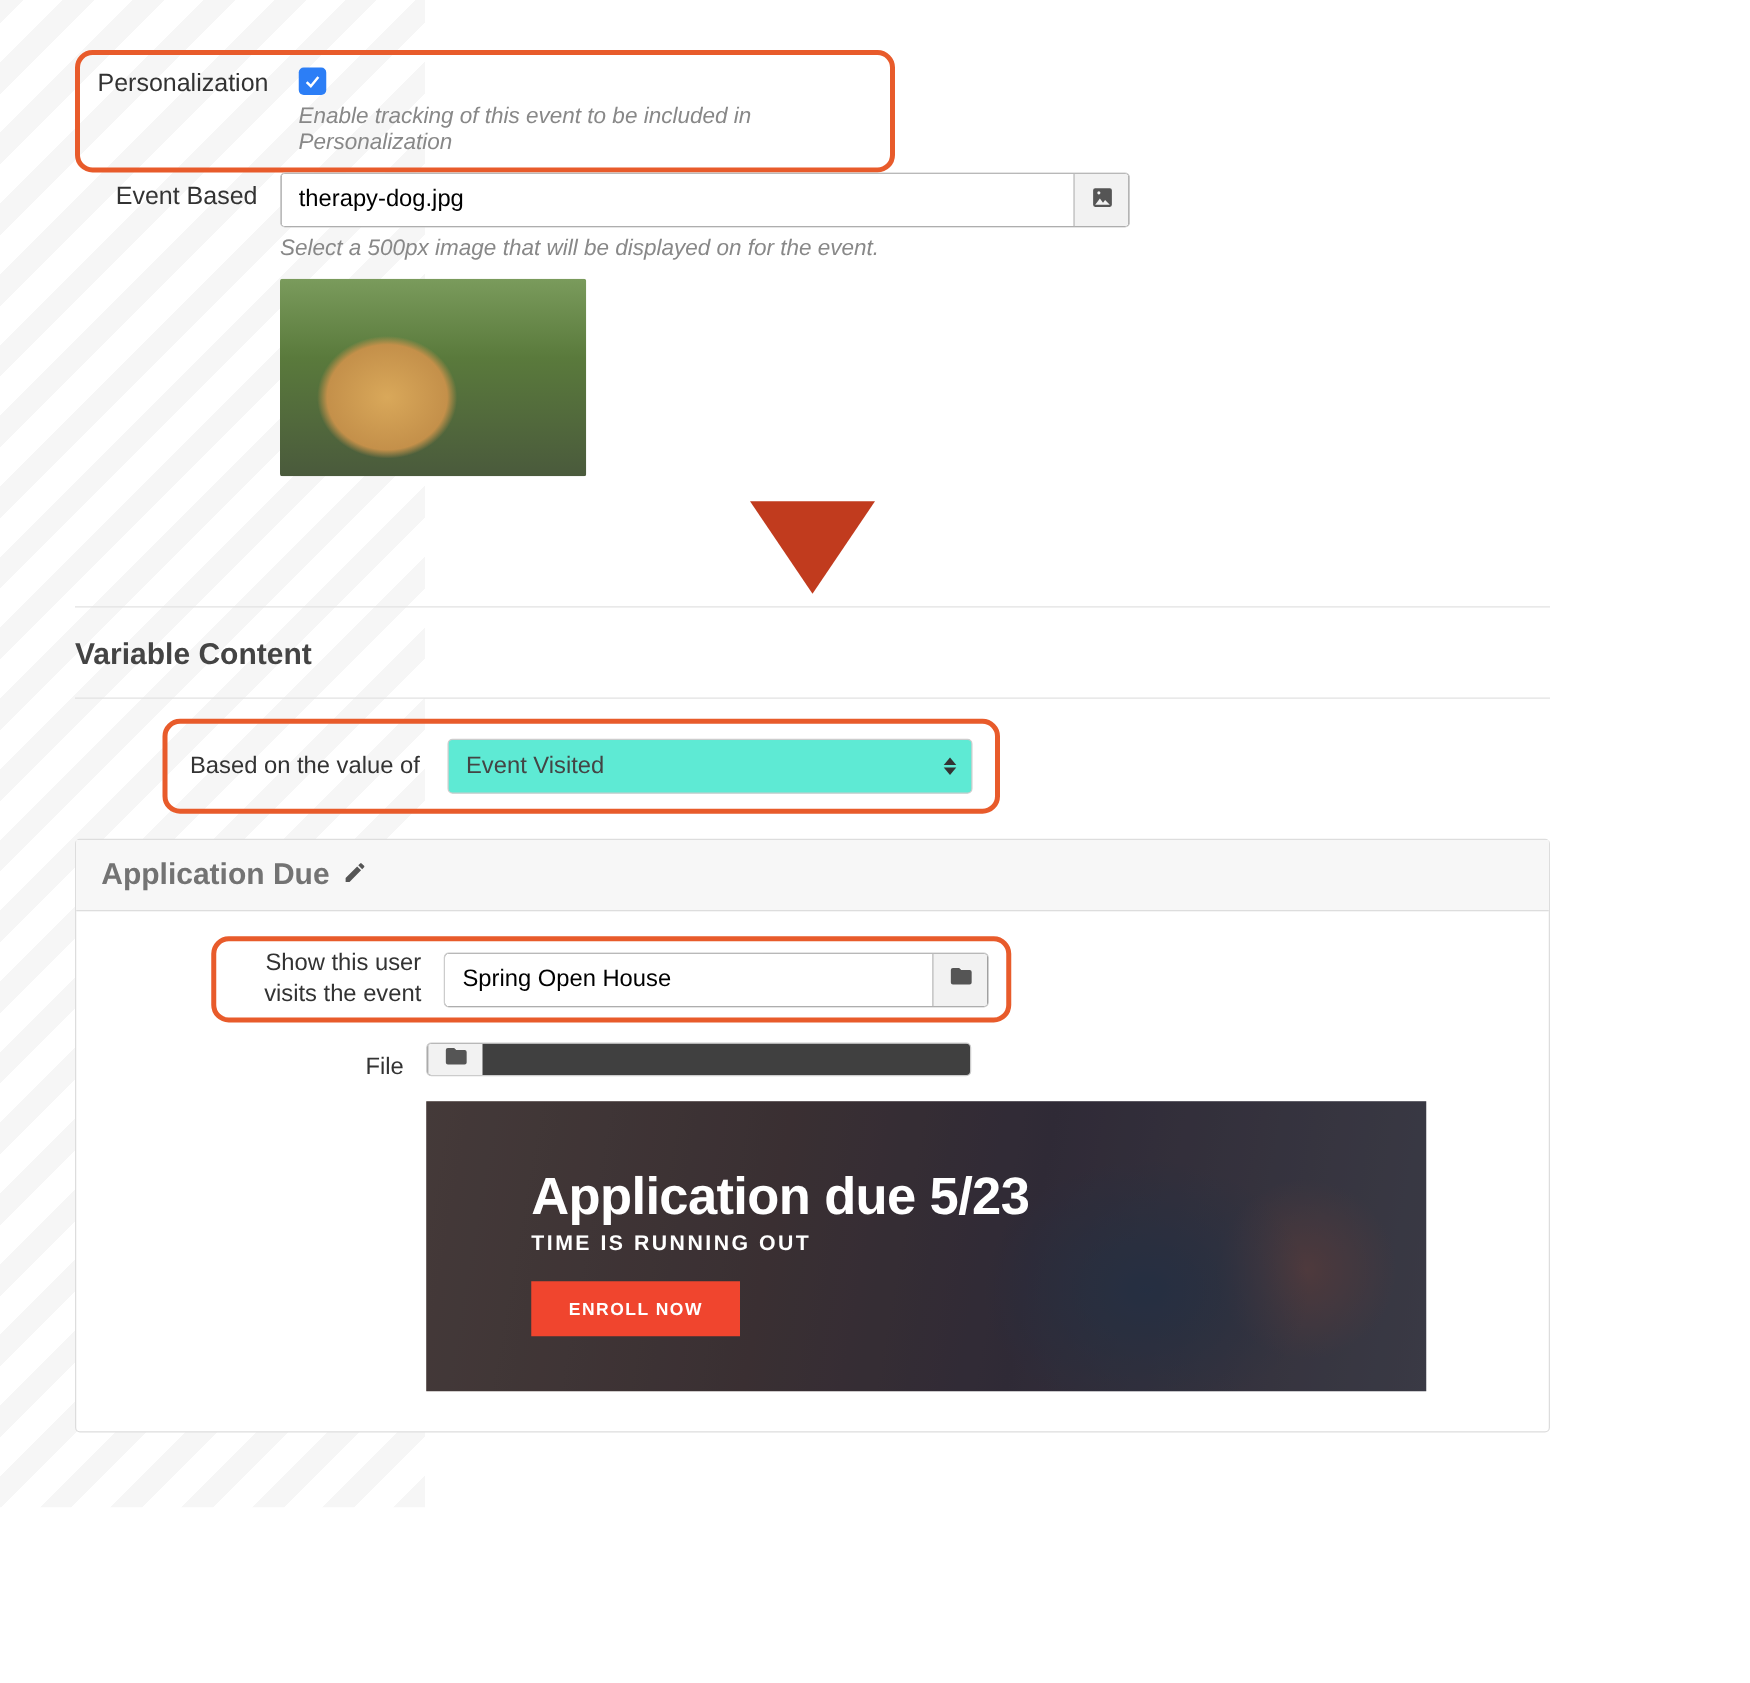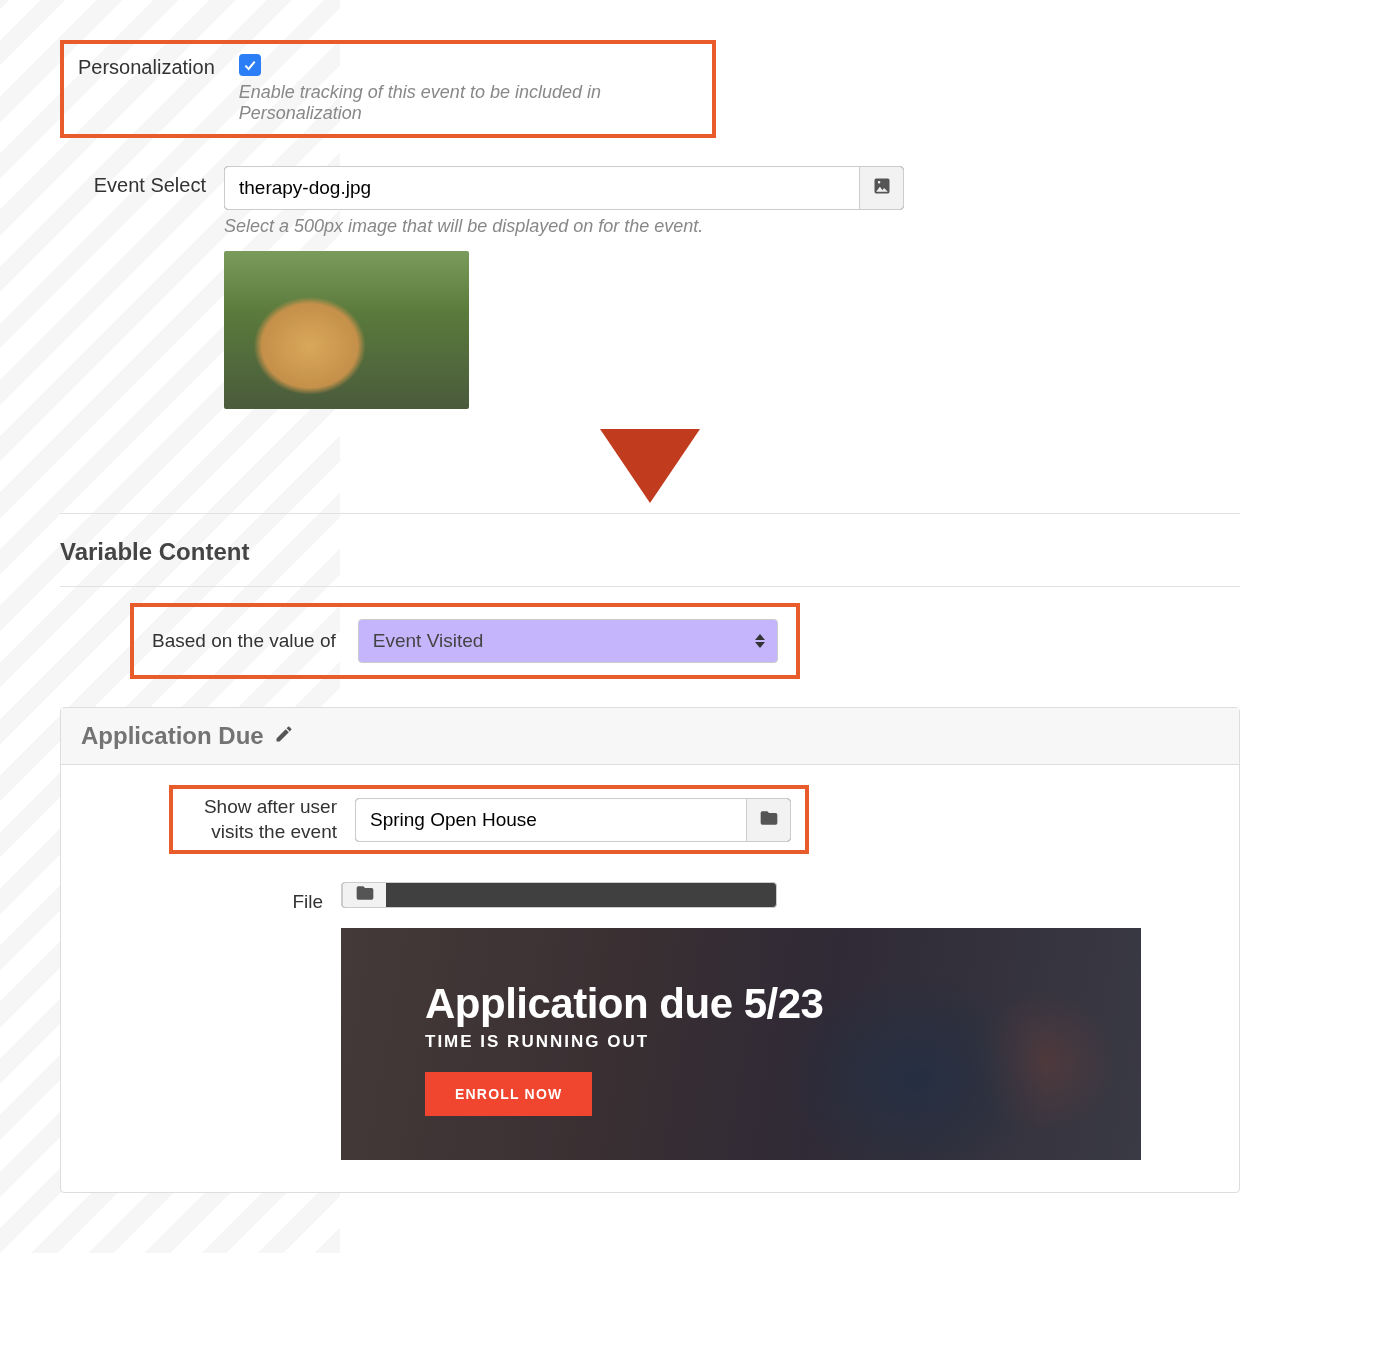--- a/index.html
+++ b/index.html
@@ -41,23 +41,23 @@
       text-align: right;
       padding-right: 18px;
       padding-top: 8px;
       font-size: 20px;
       color: #333;
     }
     .form-field { flex: 1; }
 
     .highlight-box {
       border: 4px solid #e85b2b;
-      border-radius: 0;
+      border-radius: 14px;
       padding: 6px 10px 10px 10px;
-      margin-bottom: 28px;
+      margin-bottom: 0;
     }
 
     .checkbox {
       display: inline-flex;
       align-items: center;
       justify-content: center;
       width: 22px;
       height: 22px;
       background: #2c7ef6;
       border-radius: 4px;
@@ -147,21 +147,21 @@
       color: #737373;
     }
     .pencil-icon svg { width: 20px; height: 20px; fill: #555; }
 
     .sub-panel-body {
       padding: 20px 20px 24px 40px;
     }
 
     .select-wrap {
       position: relative;
-      background: #c4b5fd;
+      background: #5eead4;
       border: 1px solid #ccc;
       border-radius: 4px;
       width: 420px;
       height: 44px;
       display: flex;
       align-items: center;
       padding: 0 40px 0 14px;
       font-size: 19px;
     }
     .select-arrows {
@@ -282,21 +282,21 @@
         <span class="checkbox">
           <svg viewBox="0 0 24 24">
               <polyline points="5 13 10 18 19 7"></polyline>
             </svg>
         </span>
         <div class="help-text">Enable tracking of this event to be included in Personalization</div>
       </div>
     </div>
 
     <div class="form-row" style="margin-left:14px;">
-      <div class="form-label" style="width:150px;">Event Select</div>
+      <div class="form-label" style="width:150px;">Event Based</div>
       <div class="form-field">
         <div class="input-group">
           <input type="text" class="text-input" value="therapy-dog.jpg" style="">
           <div class="addon">
             <span>
               <svg viewBox="0 0 24 24">
                   <path d="M21 19V5a2 2 0 0 0-2-2H5a2 2 0 0 0-2 2v14a2 2 0 0 0 2 2h14a2 2 0 0 0 2-2zM8.5 9a1.5 1.5 0 1 1 0-3 1.5 1.5 0 0 1 0 3zM5 19l4.5-6 3 4 2-2.5L19 19H5z"></path>
                 </svg>
             </span>
           </div>
@@ -330,21 +330,21 @@
           <span>
             <svg viewBox="0 0 24 24">
                 <path d="M3 17.25V21h3.75L17.81 9.94l-3.75-3.75L3 17.25zM20.71 7.04a1 1 0 0 0 0-1.41l-2.34-2.34a1 1 0 0 0-1.41 0l-1.83 1.83 3.75 3.75 1.83-1.83z"></path>
               </svg>
           </span>
         </span>
       </div>
       <div class="sub-panel-body">
 
         <div class="highlight-box row-event">
-          <div class="lbl">Show after user visits the event</div>
+          <div class="lbl">Show this user visits the event</div>
           <div class="input-group narrow">
             <input type="text" class="text-input" value="Spring Open House" style="">
             <div class="addon">
               <span>
                 <svg viewBox="0 0 24 24">
                     <path d="M10 4H4a2 2 0 0 0-2 2v12a2 2 0 0 0 2 2h16a2 2 0 0 0 2-2V8a2 2 0 0 0-2-2h-8l-2-2z"></path>
                   </svg>
               </span>
             </div>
           </div>

